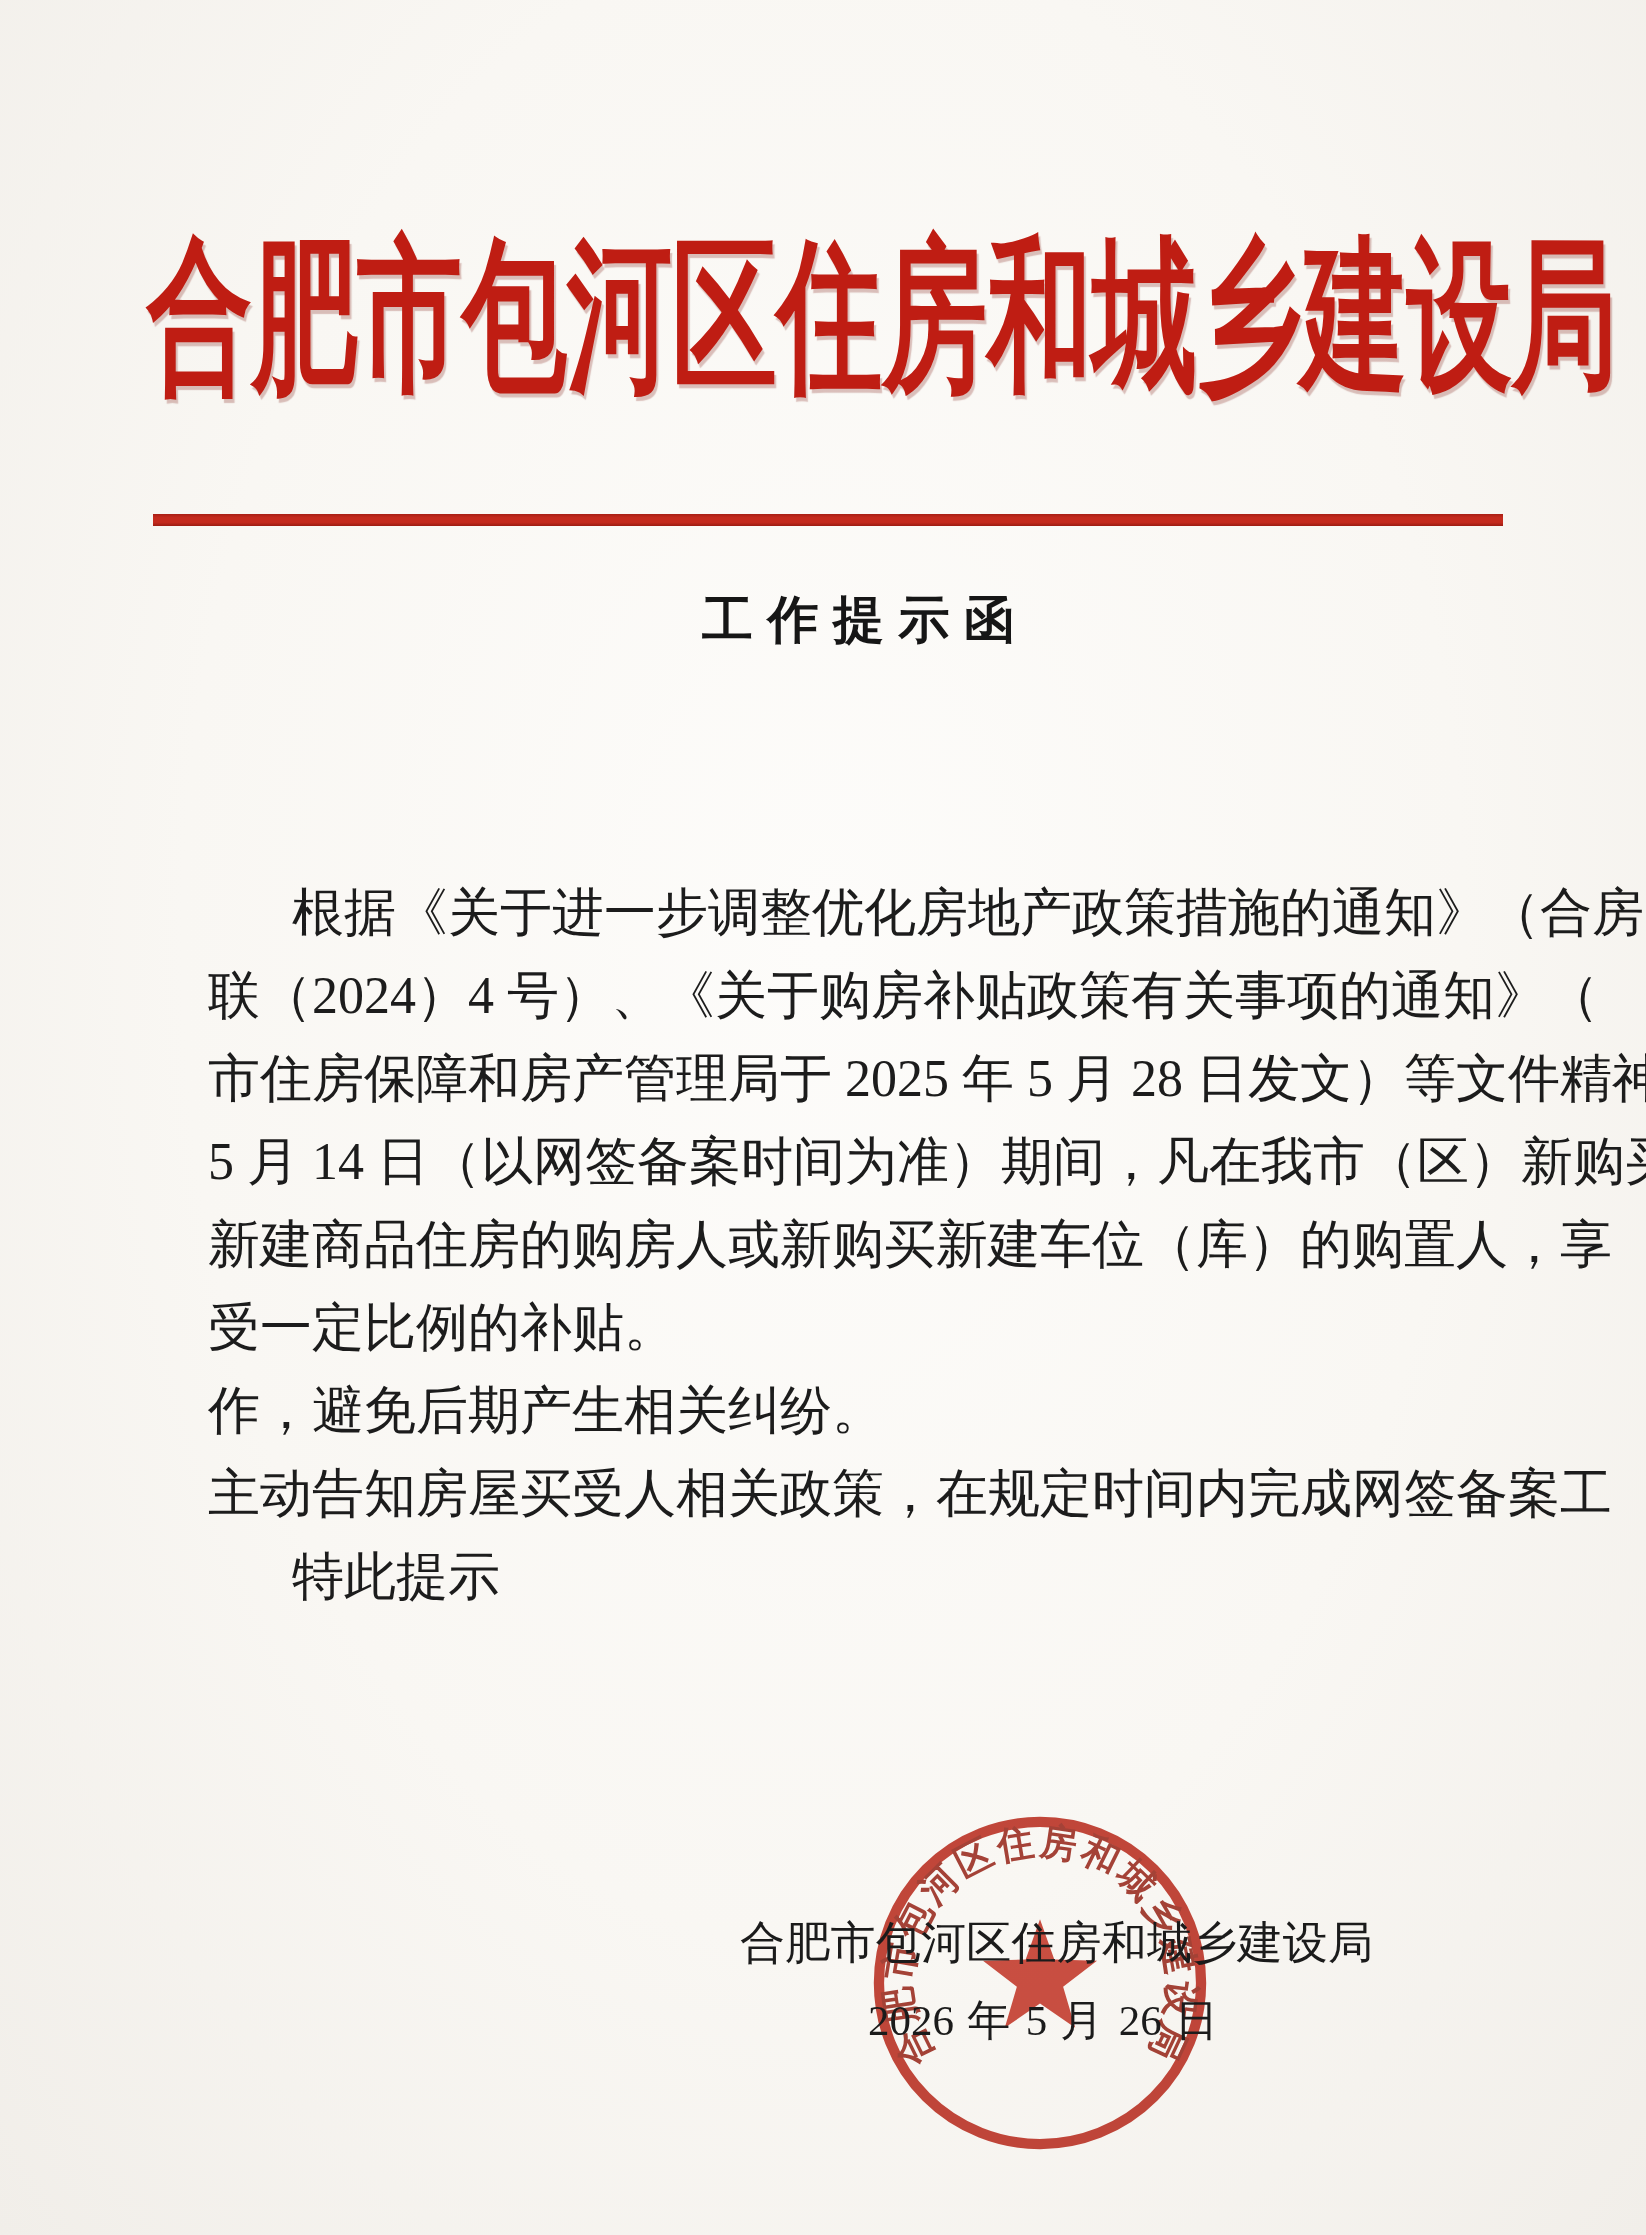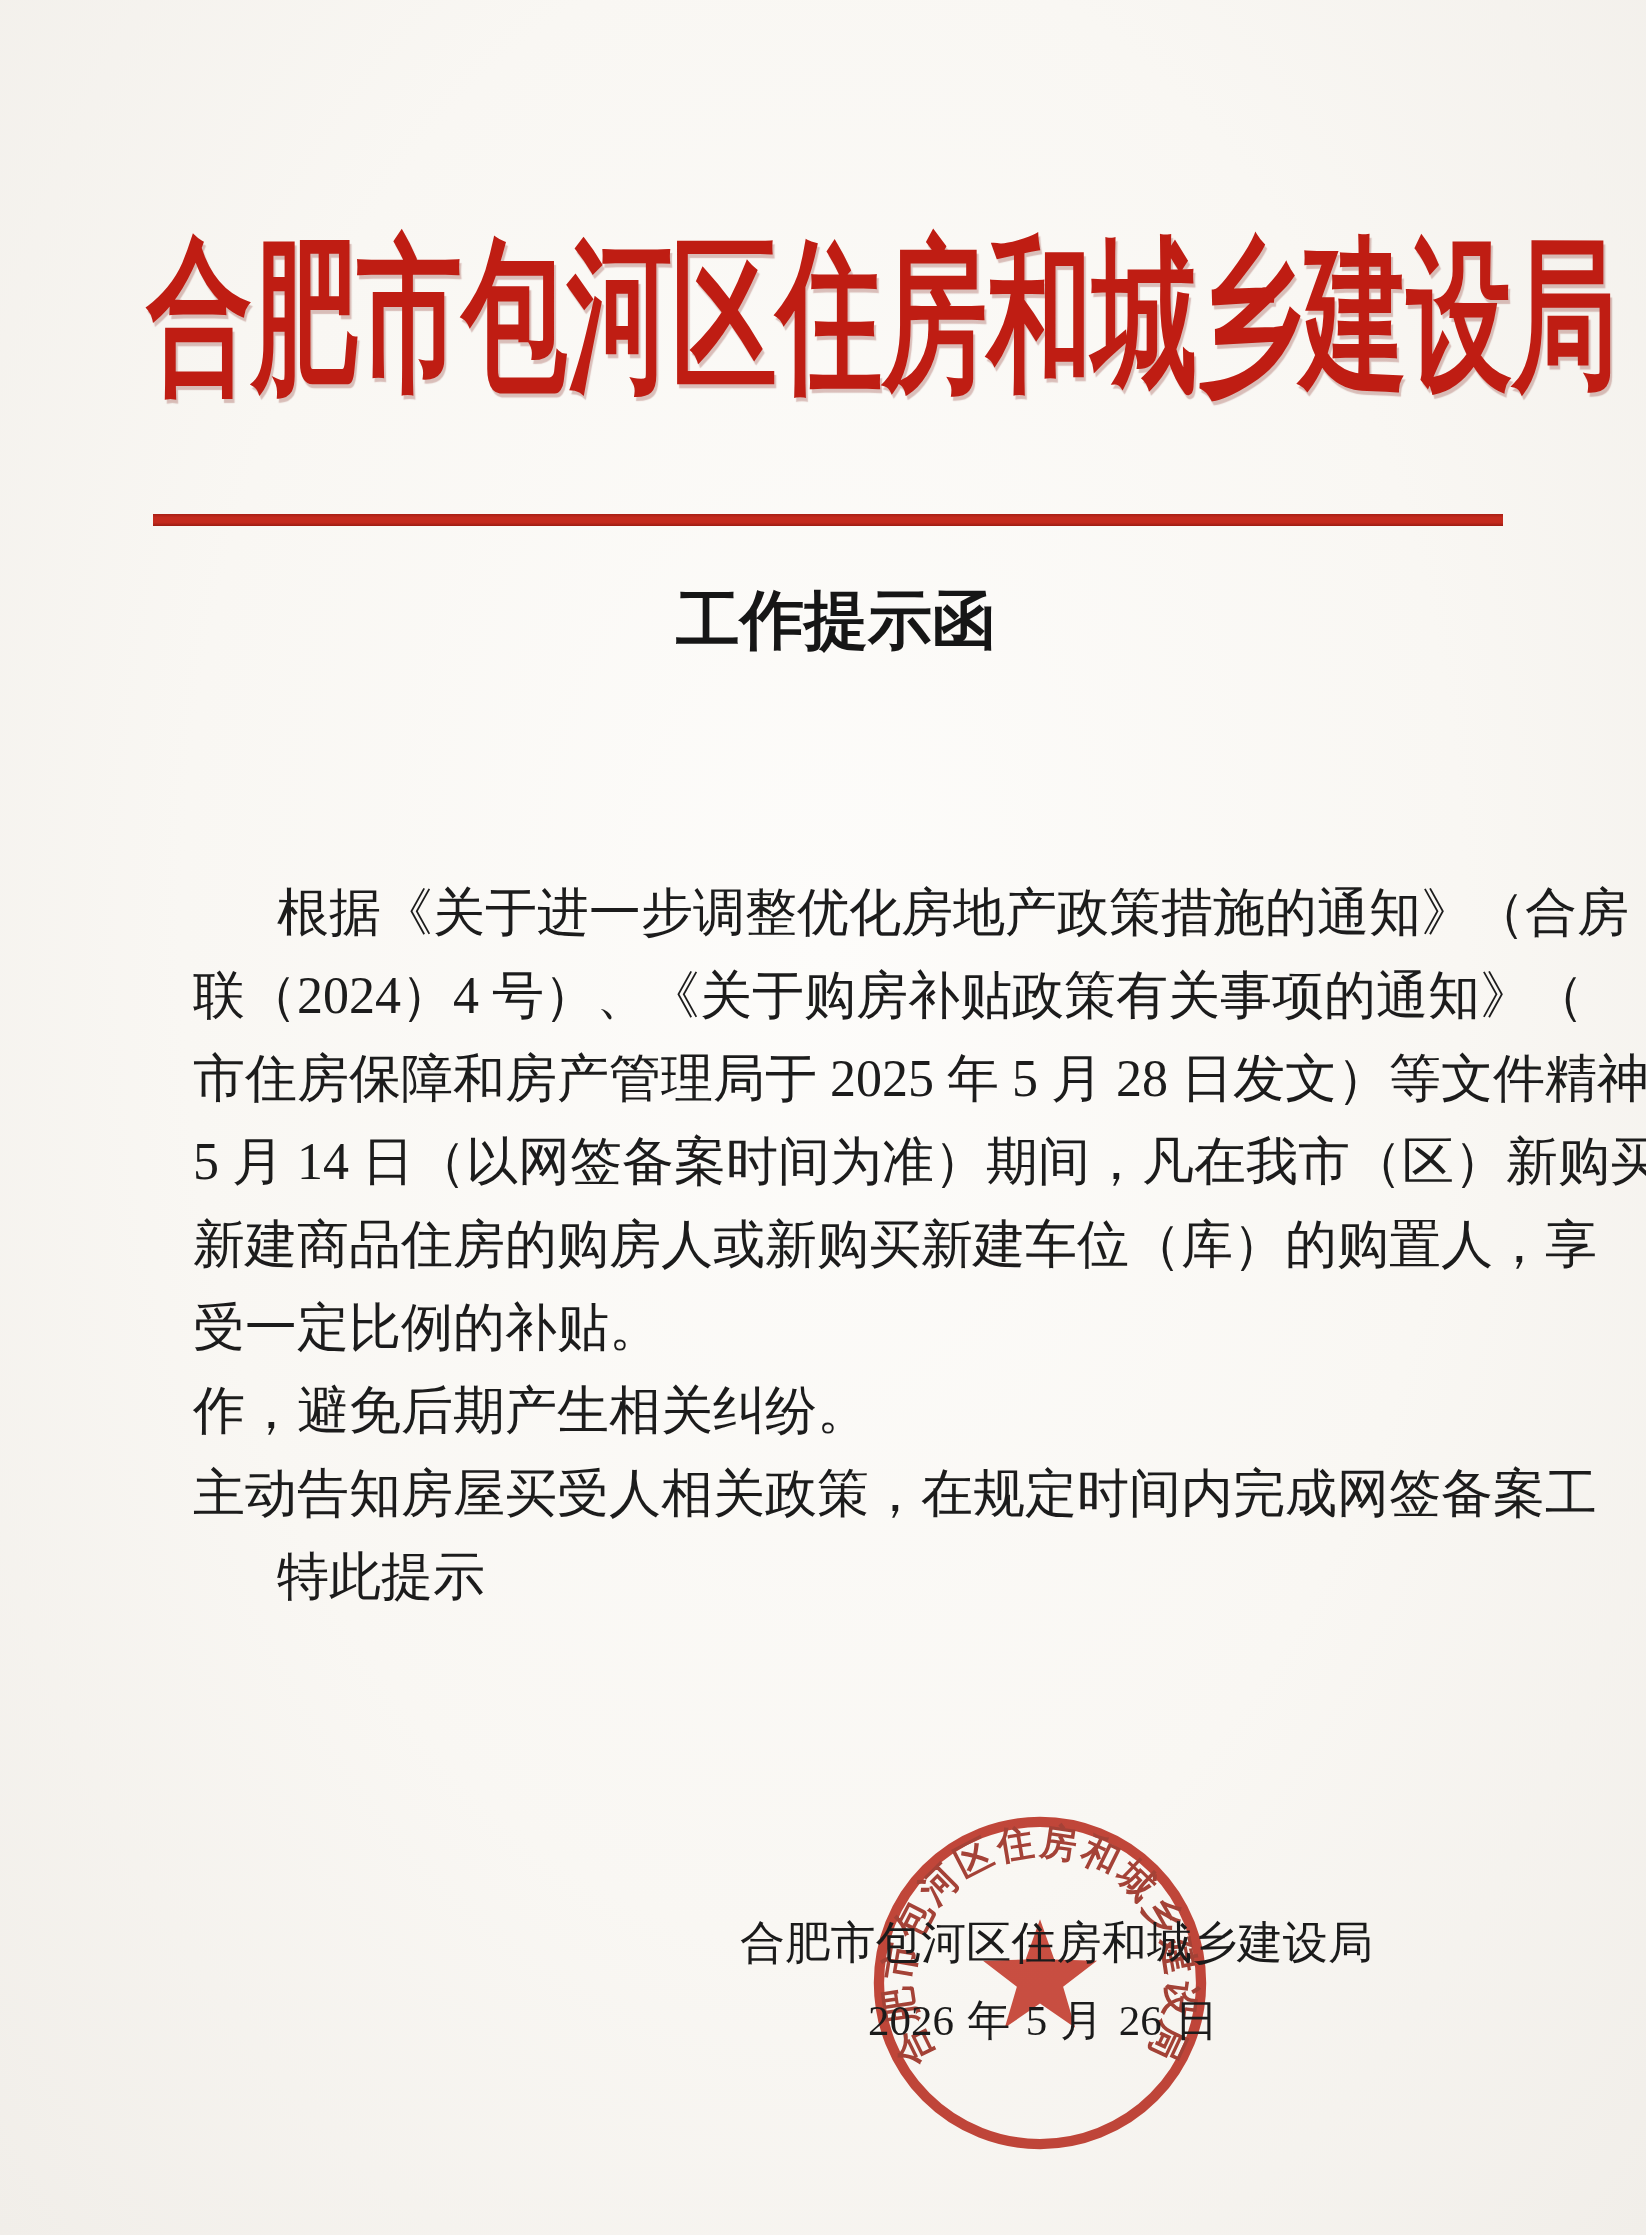--- a/index.html
+++ b/index.html
@@ -18,26 +18,26 @@
     font-size:105px;line-height:105px;font-weight:700;color:#bf1d13;
     text-align:justify;text-align-last:justify;white-space:nowrap;
     transform:scaleY(1.58);transform-origin:top center;
     text-shadow:1.9px 2.8px 0.9px rgba(120,15,8,0.25);
   }
   .red-rule{
     position:absolute;left:153px;top:514px;width:1350px;height:12px;
     background:linear-gradient(#a81f15,#c42a1d 30%,#c42a1d 70%,#9c1c12);
   }
   .doc-title{
-    position:absolute;left:676px;top:587px;width:313px;height:67px;
-    font-size:64px;line-height:67px;font-weight:700;color:#161616;
+    position:absolute;left:702px;top:587px;width:313px;height:67px;
+    font-size:51px;line-height:67px;font-weight:700;color:#161616;
     text-align:justify;text-align-last:justify;white-space:nowrap;
   }
   .body-block{
-    position:absolute;left:193px;top:871px;width:1268px;
+    position:absolute;left:208px;top:871px;width:1268px;
     font-size:52px;line-height:83px;color:#1c1c1c;
   }
   .bline{
     width:1268px;text-align:justify;
     text-justify:inter-ideograph;white-space:nowrap;
   }
   .bline.jl{text-align-last:justify;}
   .bline.indent{text-indent:84px;}
   .seal{
     position:absolute;left:834px;top:1777px;width:412px;height:412px;

